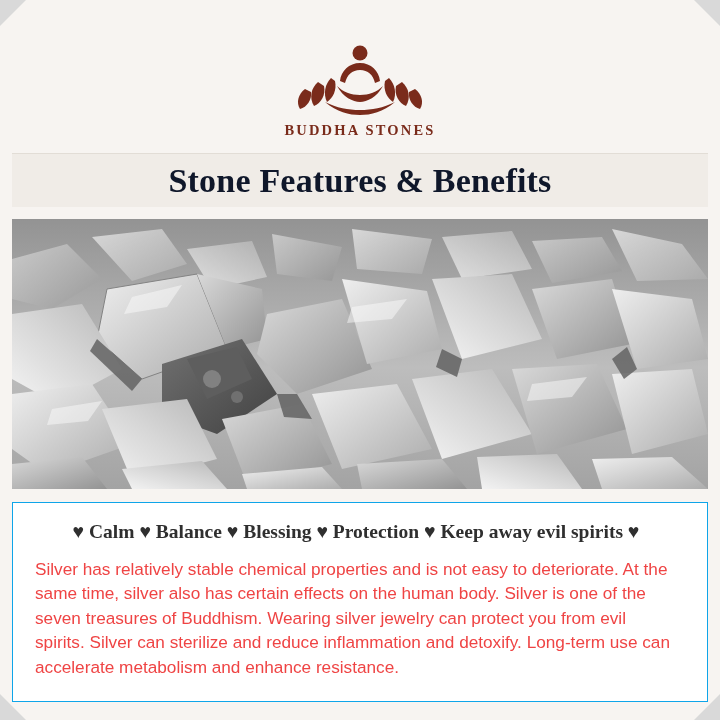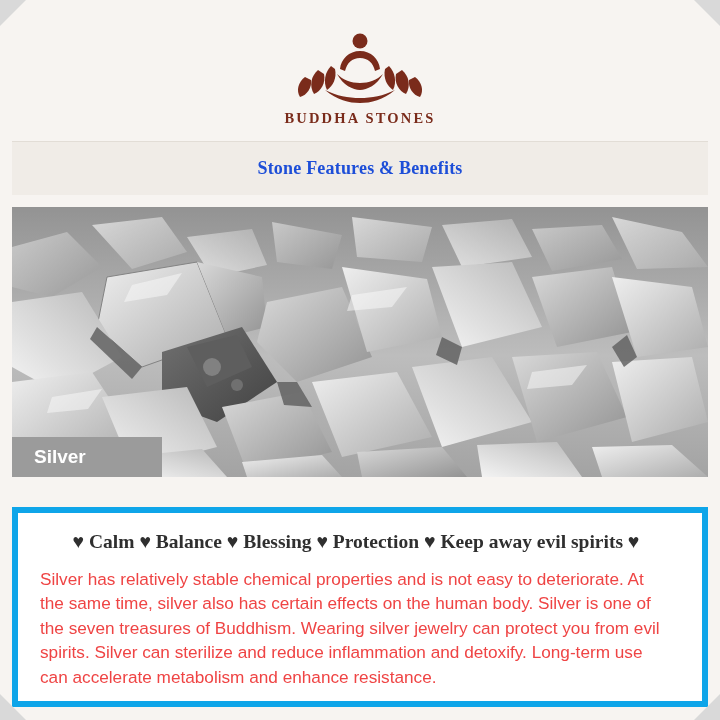--- a/index.html
+++ b/index.html
@@ -43,21 +43,21 @@
     border-right: 26px solid transparent;
   }
   .corner-br {
     bottom: 0; right: 0;
     border-bottom: 26px solid #d9d9d9;
     border-left: 26px solid transparent;
   }
 
   
   .logo-block {
-    padding-top: 24px;
+    padding-top: 36px;
     text-align: center;
     background: #f7f4f1;
   }
   .logo-mark {
     display: block;
     margin: 0 auto;
   }
   .brand-name {
     margin-top: 6px;
     font-size: 14.5px;
@@ -73,22 +73,22 @@
     height: 54px;
     background: #f0ece7;
     border-top: 1px solid #e2ddd6;
     display: flex;
     align-items: center;
     justify-content: center;
   }
   .title-text {
     font-family: "Liberation Serif", serif;
     font-weight: bold;
-    font-size: 18px;
-    color: #1d4ed8;
+    font-size: 34px;
+    color: #0f172a;
     letter-spacing: 0.2px;
   }
 
   
   .hero {
     position: relative;
     margin: 12px 12px 0 12px;
     height: 270px;
     overflow: hidden;
     background: #9aa0a4;
@@ -110,23 +110,23 @@
     color: #ffffff;
     font-size: 19px;
     font-weight: bold;
     display: flex;
     align-items: center;
     z-index: 3;
   }
 
   
   .panel {
-    margin: 30px 12px 0 12px;
+    margin: 13px 12px 0 12px;
     background: #ffffff;
-    border: 6px solid #0ea5e9;
+    border: 1px solid #0ea5e9;
     padding: 18px 30px 20px 22px;
     height: 200px;
   }
   .keywords {
     text-align: center;
     font-size: 19.5px;
     font-weight: bold;
     color: #2f2f2f;
     font-family: "Liberation Serif", serif;
     white-space: nowrap;
@@ -256,21 +256,20 @@
         </g>
 
         <g fill="#ffffff" opacity="0.45">
           <polygon points="120,78 170,66 155,88 112,95"></polygon>
           <polygon points="340,88 395,80 380,100 335,104"></polygon>
           <polygon points="520,165 575,158 560,178 515,182"></polygon>
           <polygon points="40,190 90,182 76,202 35,206"></polygon>
         </g>
       </svg>
     </div>
-    <div class="hero-label">Silver</div>
   </div>
 
   <div class="panel">
     <div class="keywords">♥ Calm ♥ Balance ♥ Blessing ♥ Protection ♥ Keep away evil spirits ♥</div>
     <div class="body-text">Silver has relatively stable chemical properties and is not easy to deteriorate. At the same time, silver also has certain effects on the human body. Silver is one of the seven treasures of Buddhism. Wearing silver jewelry can protect you from evil spirits. Silver can sterilize and reduce inflammation and detoxify. Long-term use can accelerate metabolism and enhance resistance.</div>
   </div>
 
 </div>
 
 </body></html>

